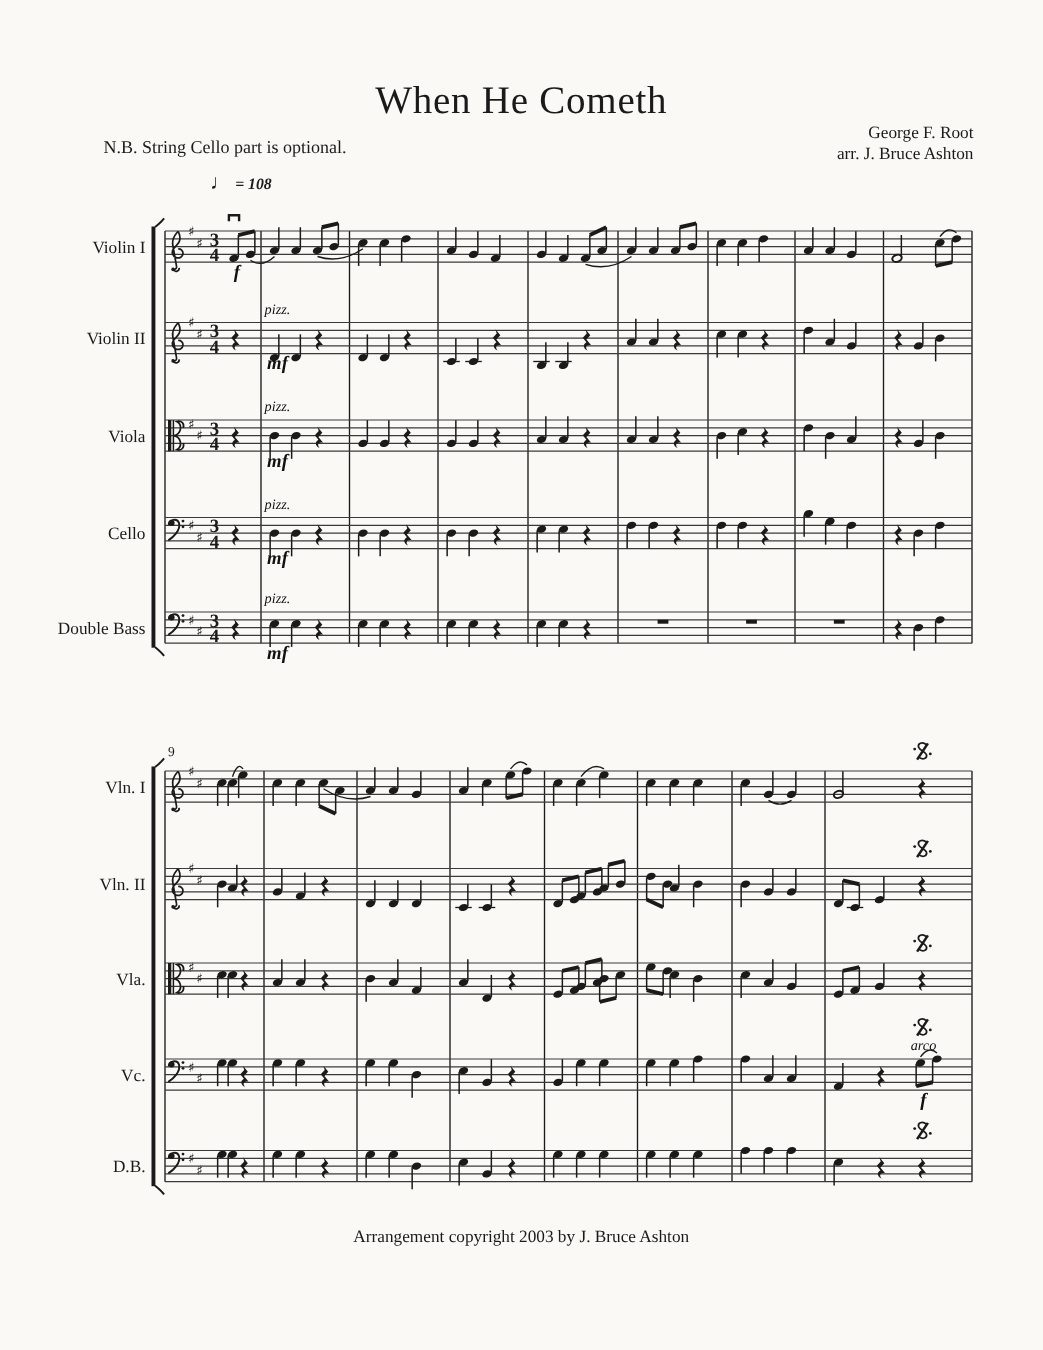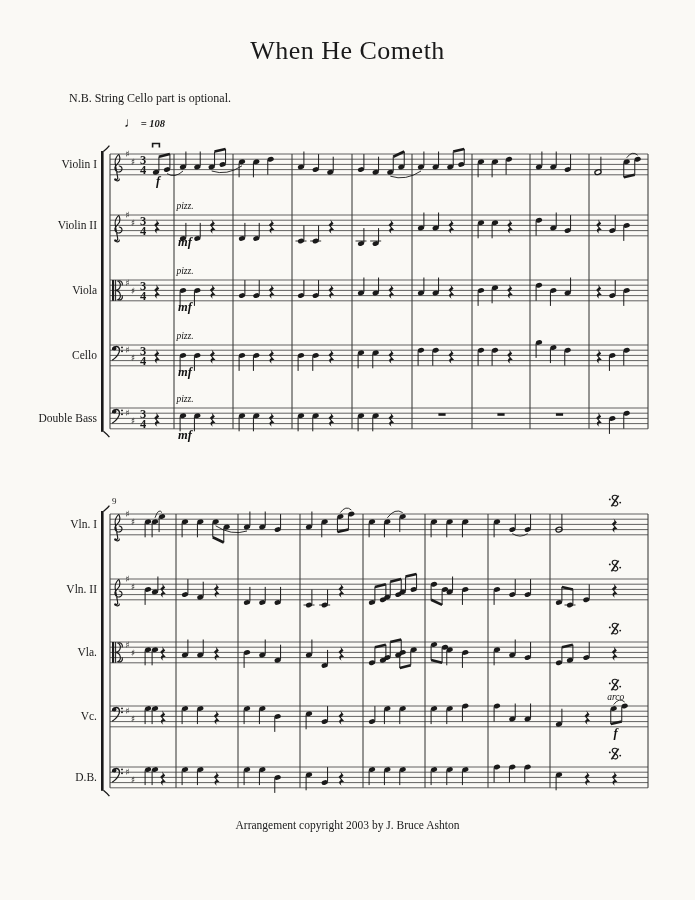--- a/index.html
+++ b/index.html
@@ -1,39 +1,43 @@
 <!DOCTYPE html>
 <html><head>
 <meta charset="utf-8">
 <style>
   html,body{margin:0;padding:0;}
   body{width:695px;height:900px;background:#faf9f5;font-family:"Liberation Serif",serif;color:#1a1a1a;overflow:hidden;}
   .page{position:relative;width:695px;height:900px;}
-  .title{position:absolute;top:36px;left:0;width:695px;text-align:center;font-size:26px;letter-spacing:.5px;}
+  .title{position:absolute;top:52px;left:0;width:695px;text-align:center;font-size:26px;letter-spacing:.5px;}
   .nb{position:absolute;top:91px;left:69px;font-size:12px;}
   .nb b{font-weight:normal;}
   .credits{position:absolute;top:82px;right:46px;text-align:right;font-size:11.5px;line-height:14px;}
-  .tempo{position:absolute;top:115px;left:124px;font-size:11px;text-align:right;}
+  .tempo{position:absolute;top:115px;left:140px;font-size:11px;text-align:right;}
   .tempo .tnote{font-size:14px;font-weight:bold;}
   .tempo .ttext{font-style:italic;font-weight:bold;font-size:10.5px;}
   .footer{position:absolute;top:819px;left:0;width:695px;text-align:center;font-size:11.5px;}
   svg{position:absolute;left:0;top:0;}
   .slabel{font:11.5px "Liberation Serif",serif;fill:#1a1a1a;}
   .sharp{font:9px "DejaVu Sans",sans-serif;fill:#1a1a1a;}
   .tsig{font:bold 12.5px "Liberation Serif",serif;fill:#1a1a1a;}
   .dyn{font:italic bold 12.5px "Liberation Serif",serif;fill:#111;}
   .tech{font:italic 9.5px "Liberation Serif",serif;fill:#111;}
   .mnum{font:9px "Liberation Serif",serif;fill:#1a1a1a;}
 </style>
 </head>
 <body>
 
 <div class="page">
   <div class="title">When He Cometh</div>
   <div class="nb"><b>N.B.</b><span> String Cello part is optional.</span></div>
+  <div class="credits">
+    <div>George F. Root</div>
+    <div>arr. J. Bruce Ashton</div>
+  </div>
   <div class="tempo"><span class="tnote">♩</span> <span class="ttext">= 108</span></div>
   <svg id="score" width="695" height="900">
       <rect x="101" y="151" width="2.6" height="280.8" fill="#1a1a1a"></rect>
       <path d="M103.4,151.4 C105.6,149.6 107.6,148 109.4,145.6" fill="none" stroke="#1a1a1a" stroke-width="1.3"></path>
       <path d="M103.4,431.40000000000003 C105.6,433.2 107.6,434.8 109.4,437.2" fill="none" stroke="#1a1a1a" stroke-width="1.3"></path>
       <line x1="110" y1="154" x2="110" y2="428.8" stroke="#1a1a1a" stroke-width="0.9"></line>
       <line x1="174" y1="154" x2="174" y2="428.8" stroke="#1a1a1a" stroke-width="0.9"></line>
       <line x1="233" y1="154" x2="233" y2="428.8" stroke="#1a1a1a" stroke-width="0.9"></line>
       <line x1="292" y1="154" x2="292" y2="428.8" stroke="#1a1a1a" stroke-width="0.9"></line>
       <line x1="352" y1="154" x2="352" y2="428.8" stroke="#1a1a1a" stroke-width="0.9"></line>

